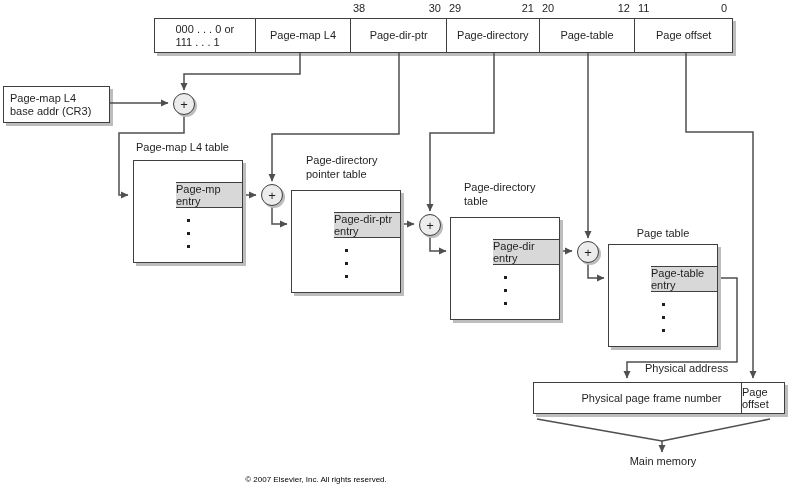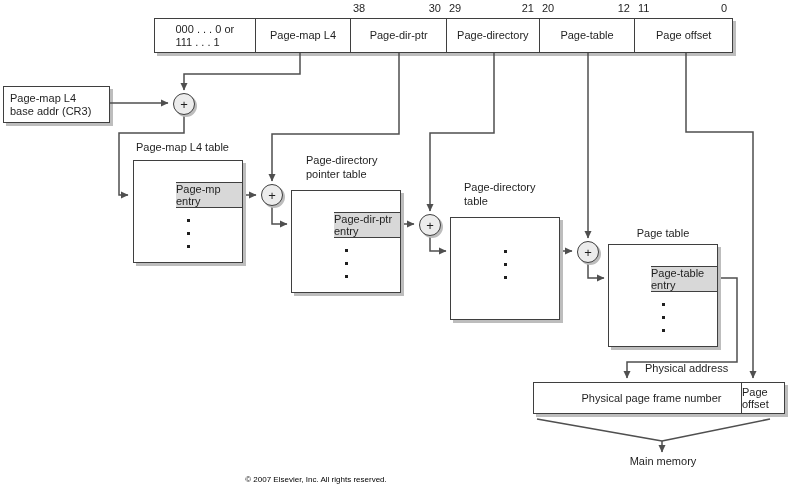--- a/index.html
+++ b/index.html
@@ -184,20 +184,23 @@
         <span>Page-dir-ptr entry</span>
       </div>
     <div class="trow-dots">
         <i class="dot"></i>
         <i class="dot"></i>
         <i class="dot"></i>
       </div>
   </div>
   <div class="abs box ptable" style="left:450px;top:217px;">
     <div class="trow-top"></div>
+    <div class="trow-entry">
+        <span>Page-dir entry</span>
+      </div>
     <div class="trow-dots">
         <i class="dot"></i>
         <i class="dot"></i>
         <i class="dot"></i>
       </div>
   </div>
   <div class="abs box ptable" style="left:608px;top:244px;">
     <div class="trow-top"></div>
     <div class="trow-entry">
         <span>Page-table entry</span>

